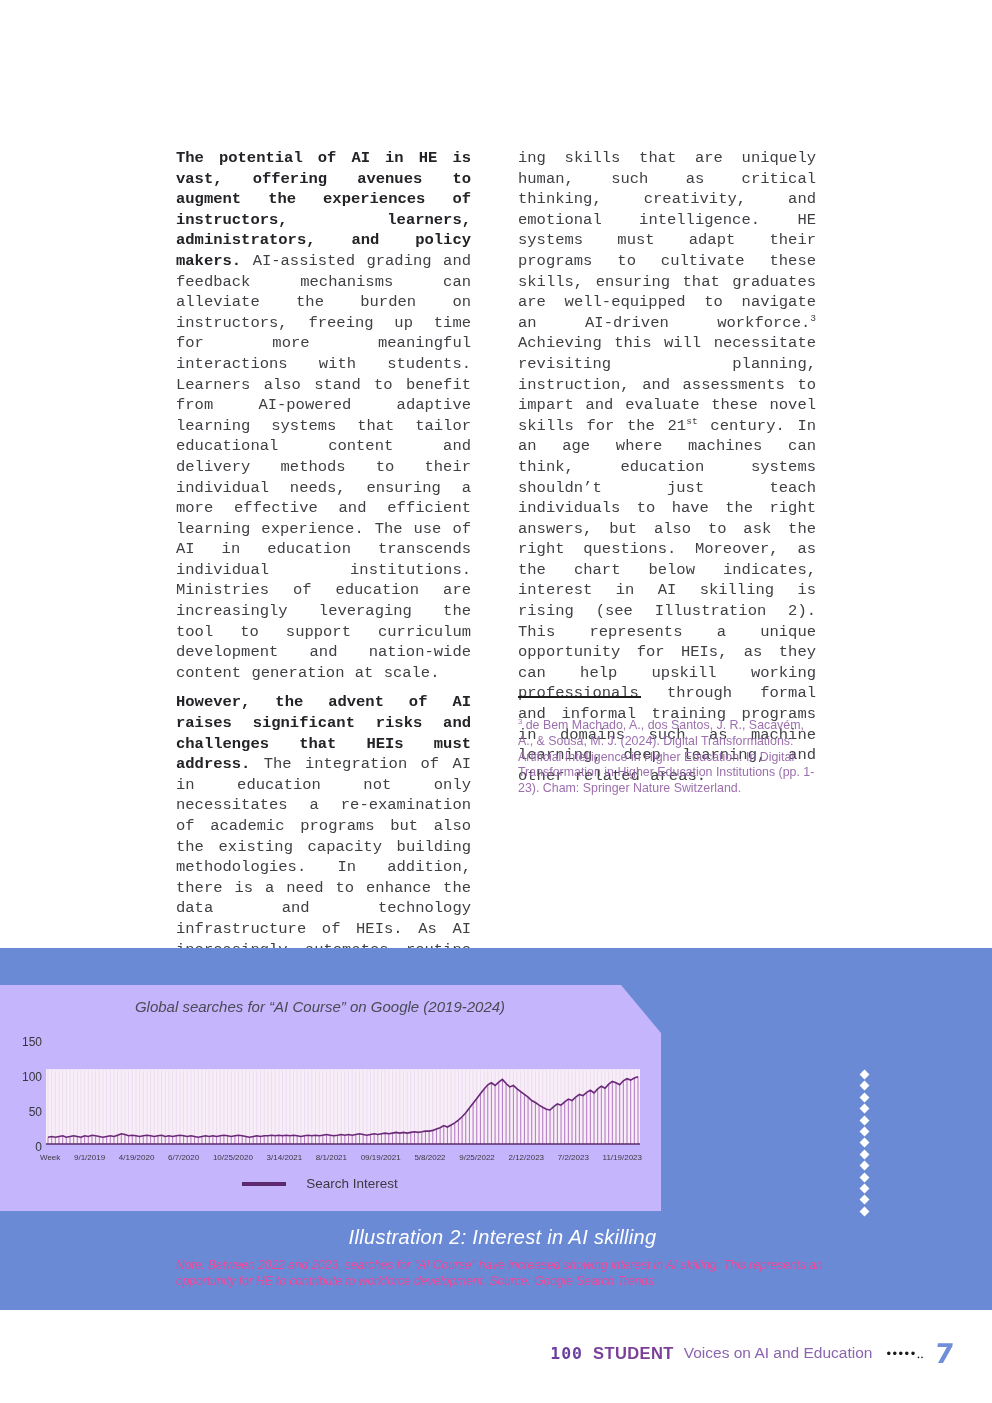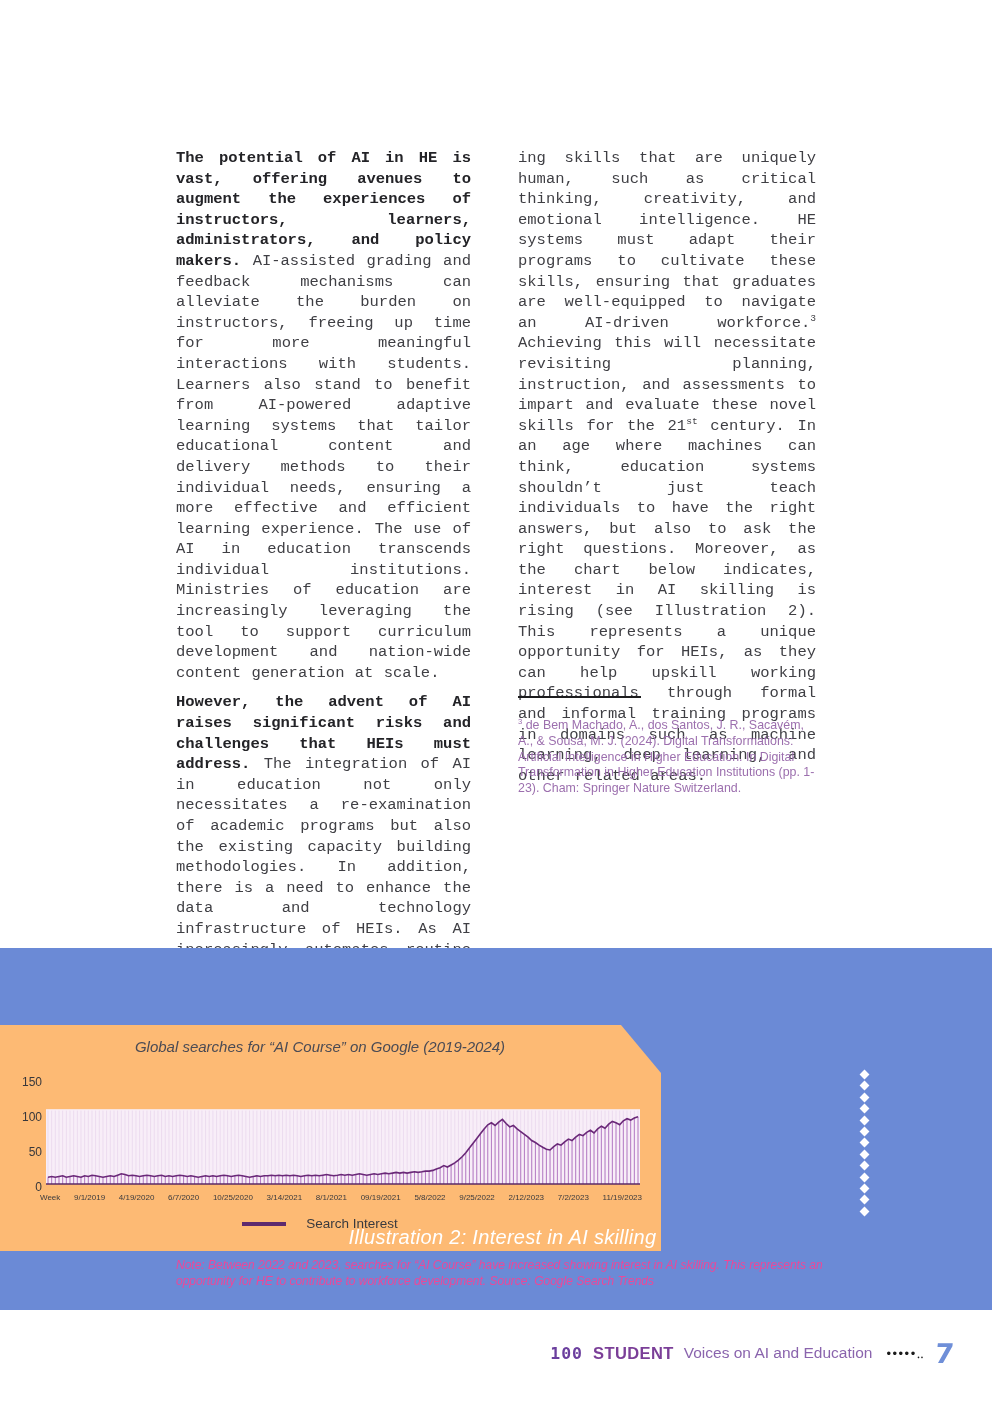--- a/index.html
+++ b/index.html
@@ -35,23 +35,22 @@
 
   
   .blue-band {
     position:absolute; left:0; top:948px; width:992px; height:362px;
     background:#6b8ad6;
   }
 
   
   .chart-card {
     position:absolute; left:172px; top:985px; width:661px; height:226px;
-    background:#fdba74;
+    background:#c4b5fd;
     clip-path:polygon(0 0, 621px 0, 661px 48px, 661px 226px, 0 226px);
-    margin-top:40px;
   }
   .chart-title {
     position:absolute; left:0; top:13px; width:640px;
     text-align:center; font-style:italic; font-size:15px; color:#4b4b54;
   }
   .y-axis-label {
     position:absolute; left:8px; width:34px; text-align:right;
     font-size:12px; color:#37373b;
   }
   .plot-wrap { position:absolute; left:46px; top:51px; width:594px; height:115px; }

